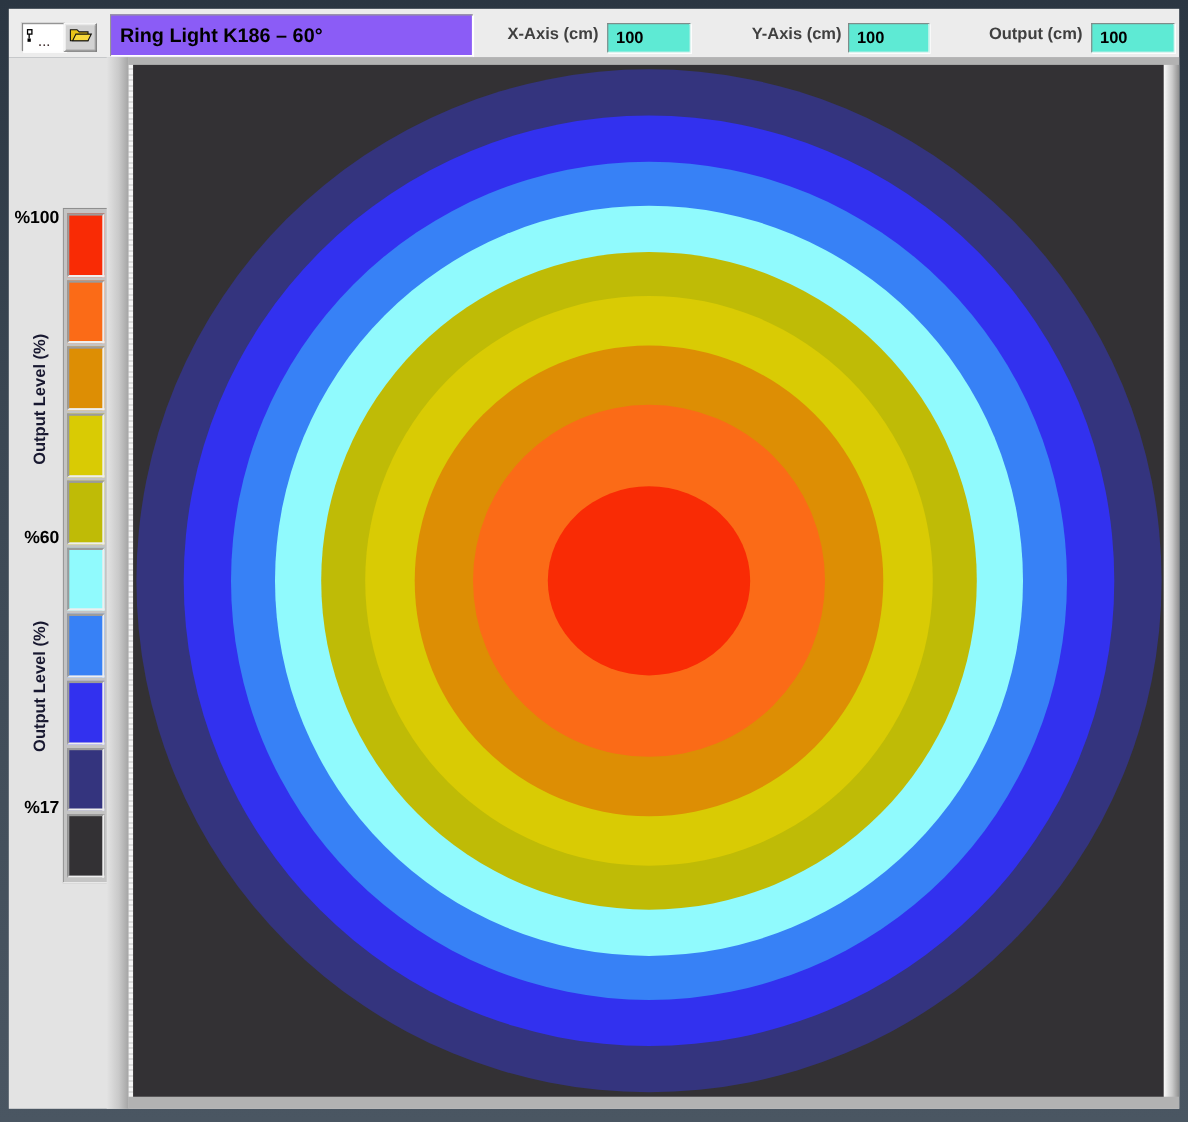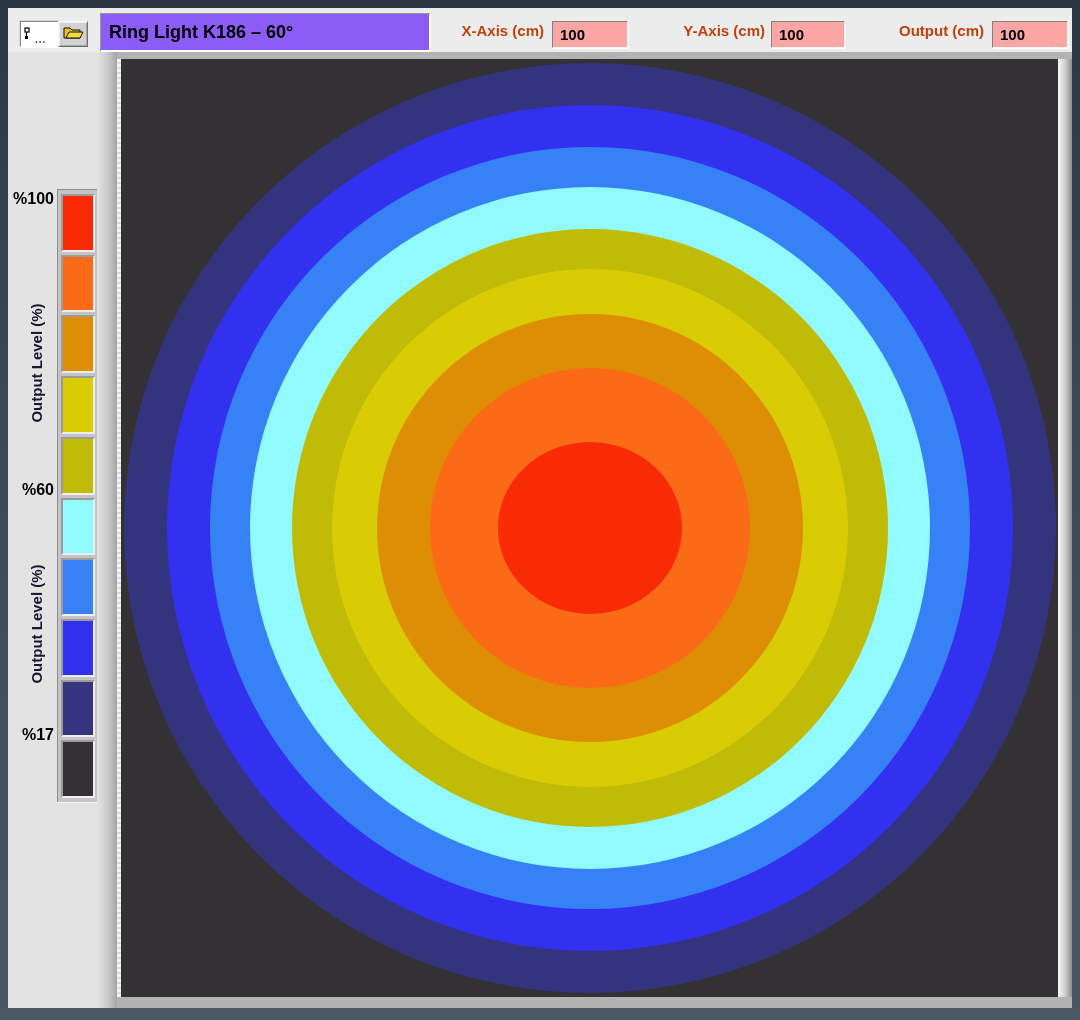--- a/index.html
+++ b/index.html
@@ -27,24 +27,24 @@
     display:flex;align-items:center;justify-content:center;box-sizing:border-box;
   }
   .title-box{
     position:absolute;left:92px;top:5px;width:330px;height:38px;background:#8b5cf6;
     box-shadow:inset 1px 1px 0 #969696, inset -1px -1px 0 #ffffff, 1px 1px 0 #ffffff;
     display:flex;align-items:center;padding-left:9px;box-sizing:border-box;
     font-size:18px;font-weight:bold;color:#000;
   }
   .tlabel{
     position:absolute;top:0;height:44px;display:flex;align-items:center;justify-content:flex-end;
-    font-size:15px;font-weight:bold;color:#c2410c;white-space:nowrap;
+    font-size:15px;font-weight:bold;color:#404040;white-space:nowrap;
   }
   .tfield{
-    position:absolute;top:13px;height:27px;background:#fca5a5;
+    position:absolute;top:13px;height:27px;background:#5eead4;
     border:1px solid;border-color:#828282 #f6f6f6 #f6f6f6 #828282;
     box-shadow:1px 1px 0 #ffffff;
     display:flex;align-items:center;padding-left:7px;box-sizing:border-box;
     font-size:15px;font-weight:bold;color:#000;
   }
   .lbl-x{left:436px;width:100px;}  .fld-x{left:544px;width:76px;}
   .lbl-y{left:655px;width:102px;}  .fld-y{left:763px;width:74px;}
   .lbl-h{left:878px;width:98px;}   .fld-h{left:984px;width:76px;}
 
   

